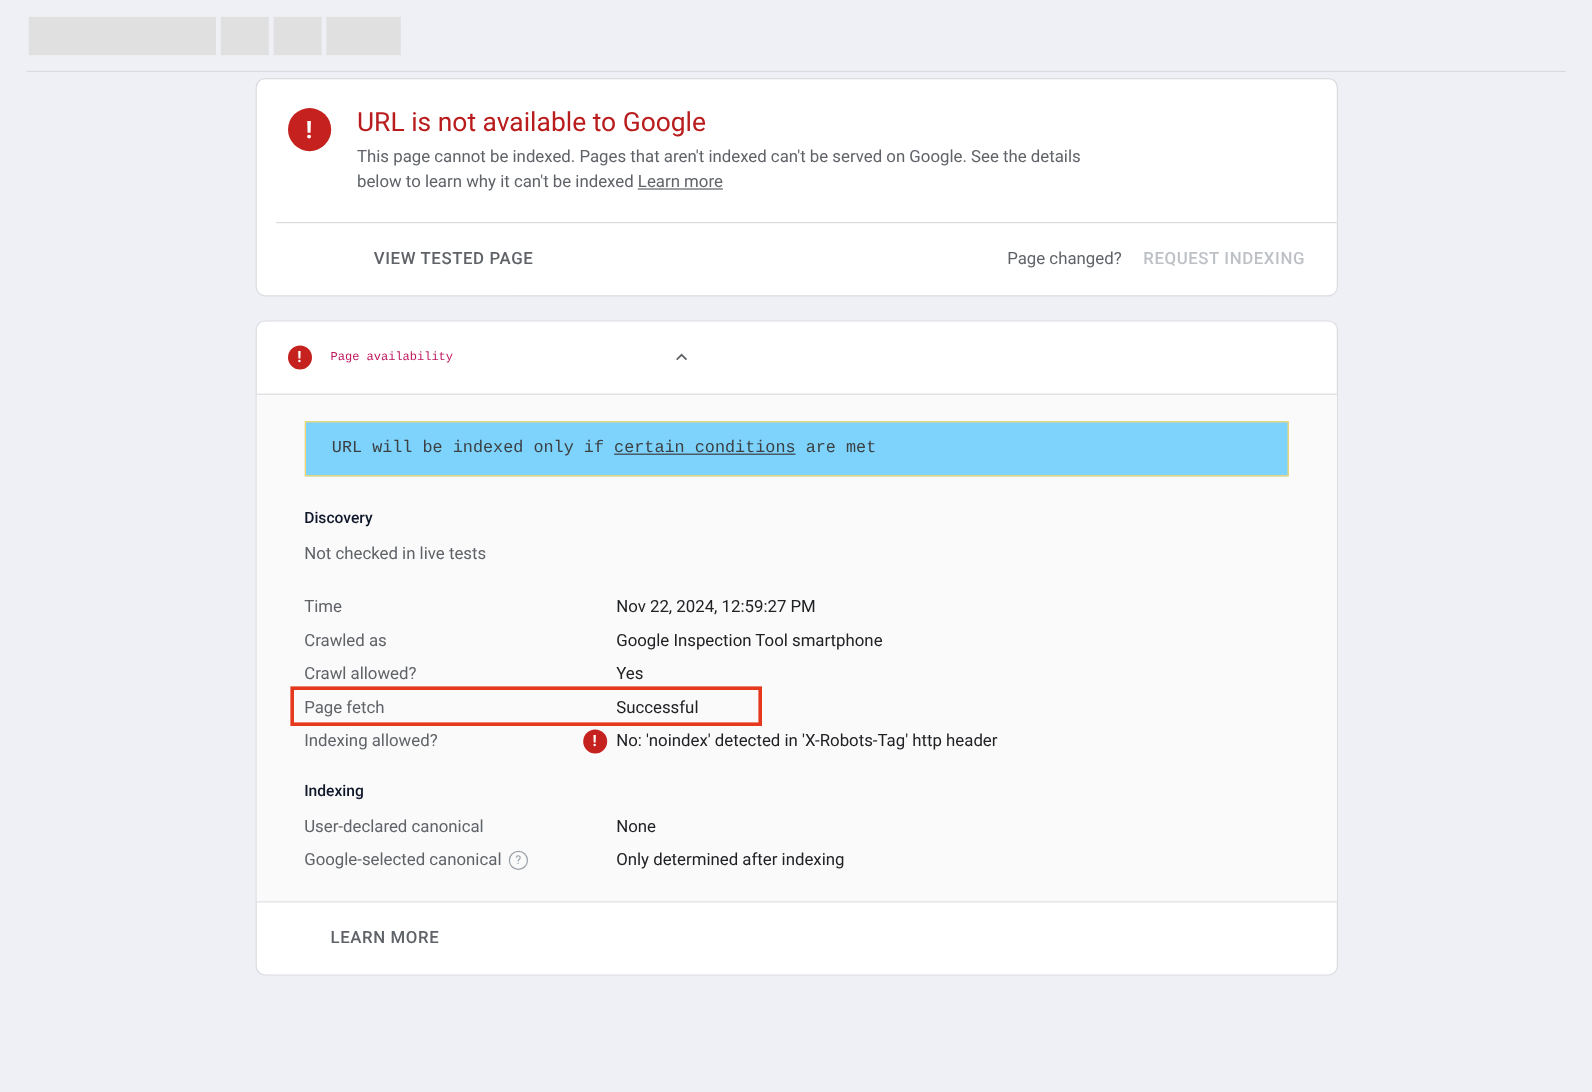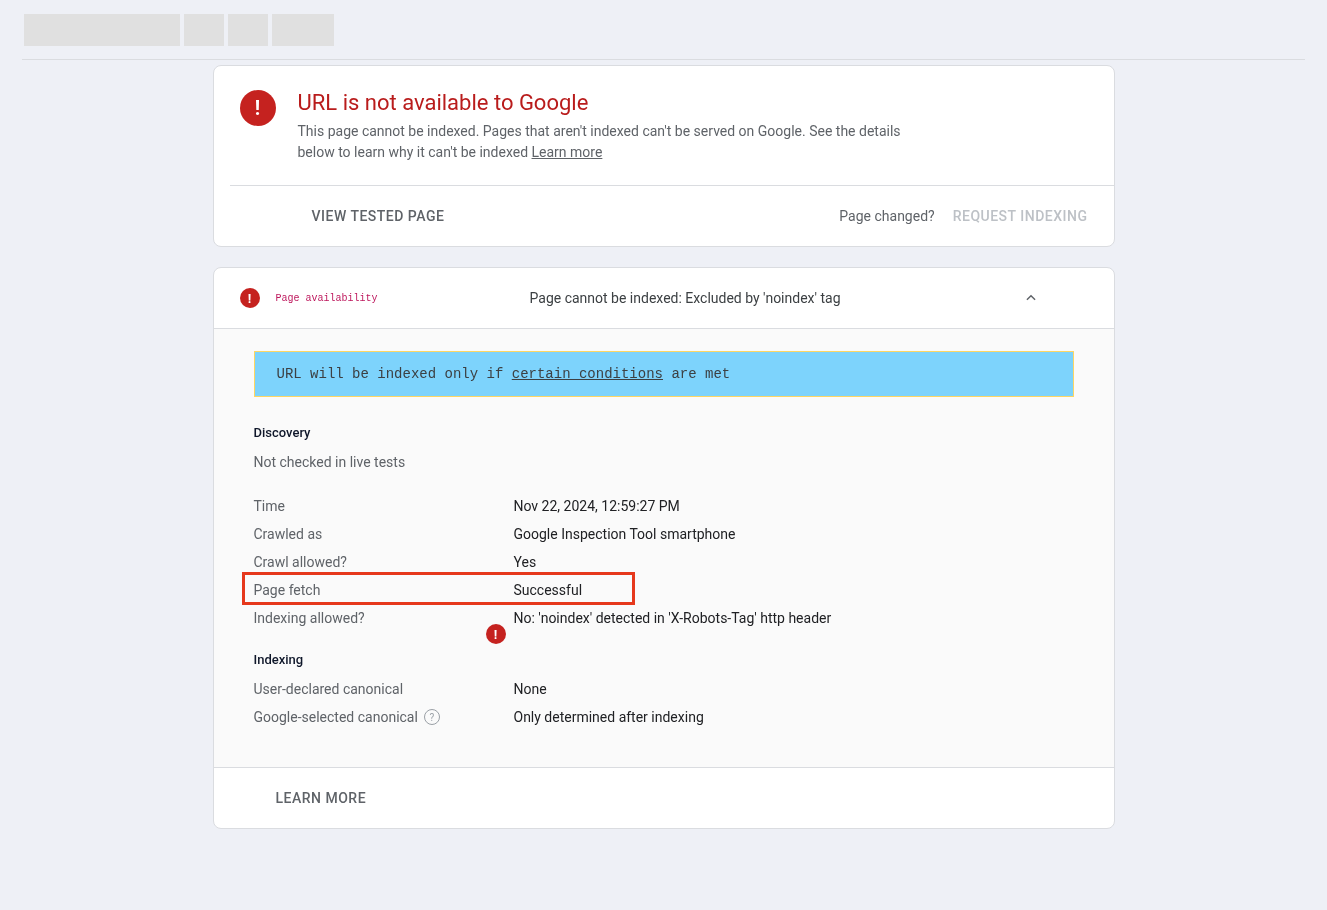--- a/index.html
+++ b/index.html
@@ -119,21 +119,21 @@
       font-weight: 500;
       color: #0f172a;
       margin-bottom: 14px;
     }
     .section-text {
       color: #5f6368;
       margin-bottom: 28px;
     }
     .kv-row {
       display: flex;
-      align-items: flex-end;
+      align-items: flex-start;
       margin-bottom: 12px;
       font-size: 14px;
     }
     .kv-key {
       color: #5f6368;
       width: 260px;
       flex-shrink: 0;
       display: flex;
       align-items: center;
       gap: 6px;
@@ -197,21 +197,20 @@
         <span class="text-muted">Page changed?</span>
         <span class="btn-disabled">REQUEST INDEXING</span>
       </div>
     </div>
   </div>
 
   <div class="card rel">
     <div class="card2-header">
       <div class="circle-icon small">!</div>
       <span class="card2-label">Page availability</span>
-      <span class="card2-value" style="margin-left:152px;">Page cannot be indexed: Excluded by 'noindex' tag</span>
       <span class="chevron">
         <svg width="14" height="14" viewBox="0 0 24 24" fill="none" stroke="#5f6368" stroke-width="2.5">
             <polyline points="5 15 12 8 19 15"></polyline>
           </svg>
       </span>
     </div>
 
     <div class="card2-body rel">
       <div class="info-banner">
         <span>URL will be indexed only if </span><a href="#">certain conditions</a><span> are met</span>
@@ -248,21 +247,21 @@
           <span class="kv-val">No: 'noindex' detected in 'X-Robots-Tag' http header</span>
         </div>
       </div>
 
       <div>
         <div class="section-title">Indexing</div>
         <div class="kv-row">
           <span class="kv-key">User-declared canonical</span>
           <span class="kv-val">None</span>
         </div>
-        <div class="kv-row" style="margin-bottom:16px;">
+        <div class="kv-row" style="margin-bottom:0;">
           <span class="kv-key">
             <span>Google-selected canonical</span>
             <span class="help-icon">?</span>
           </span>
           <span class="kv-val">Only determined after indexing</span>
         </div>
       </div>
     </div>
 
     <div class="card2-footer">

